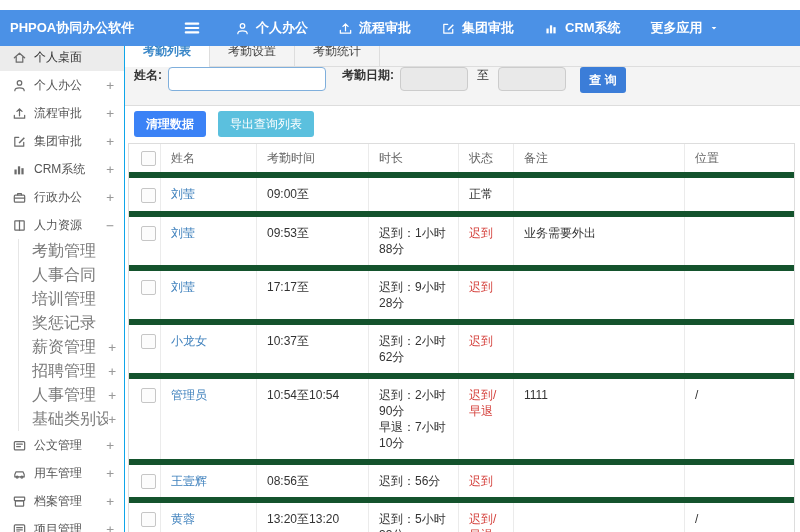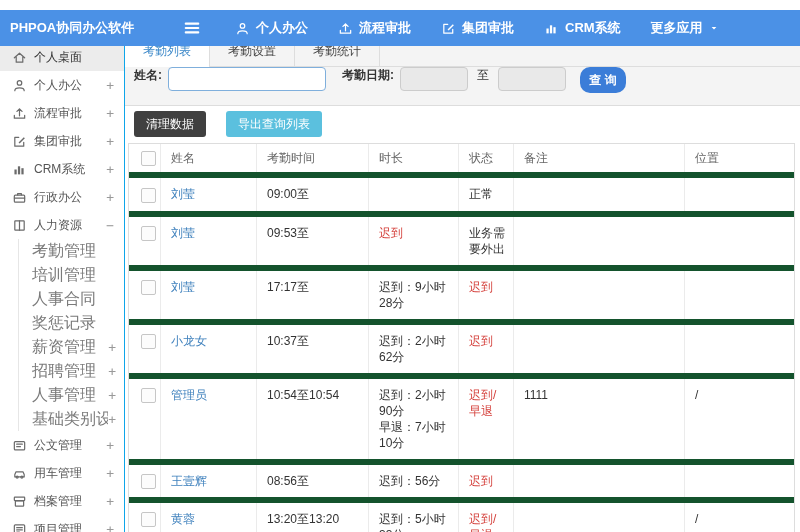--- a/index.html
+++ b/index.html
@@ -31,36 +31,36 @@
   .expander{color:#999;font-size:13px;font-family:"DejaVu Sans Mono",monospace}
   .submenu{margin-left:18px;border-left:1px solid #e6e6e6}
   .sub-item{height:24px;display:flex;align-items:center;padding:0 8px 0 13px;
     color:#7a7a7a;cursor:pointer;white-space:nowrap}
   .sub-item .side-label{font-size:16px}
   
   .content{position:absolute;left:125px;top:36px;right:0;bottom:0;background:#fff}
   .tabbar{height:30px;background:#f4f4f4;border-bottom:1px solid #ddd;display:flex}
   .tab{height:30px;line-height:30px;padding:0 18px;border-right:1px solid #ddd;
     color:#444;cursor:pointer;white-space:nowrap;background:#f4f4f4}
-  .tab.active{background:#fff;color:#3a87c8;font-weight:normal;height:31px;margin-bottom:-1px}
+  .tab.active{background:#fff;color:#3a87c8;font-weight:bold;height:31px;margin-bottom:-1px}
   .searchbar{height:38px;background:#f4f4f4;border-bottom:1px solid #ddd;
     display:flex;align-items:flex-start;padding-left:9px}
   .searchbar label{font-weight:bold;color:#333;margin-right:6px;white-space:nowrap}
   .name-input{width:158px;height:24px;border:1px solid #7fafdc;border-radius:4px;
     background:#fff;outline:none;padding:0 6px;box-sizing:border-box;margin-right:16px}
   .date-input{width:68px;height:24px;border:1px solid #ccc;border-radius:4px;
     background:#e9e9e9;box-sizing:border-box;padding:0 5px}
   .to-label{margin:0 9px;color:#333}
   .search-btn{margin-left:14px;width:46px;height:26px;background:#3b7dd8;color:#fff;
-    border:none;border-radius:10px;font-size:12px;font-weight:bold;cursor:pointer;
+    border:none;border-radius:3px;font-size:12px;font-weight:bold;cursor:pointer;
     font-family:inherit;padding:0}
   .actions{height:36px;display:flex;align-items:center;padding-left:9px;background:#fff}
   .btn{height:26px;border:none;border-radius:3px;color:#fff;font-size:12px;
     padding:0 12px;cursor:pointer;font-family:inherit;white-space:nowrap}
-  .btn-danger{background:#404040;margin-right:20px;font-weight:normal}
+  .btn-danger{background:#3b82f6;margin-right:12px;font-weight:bold}
   .btn-info{background:#5bc0de;font-weight:normal}
   
   .table{margin:1px 5px 0 3px;border:1px solid #ddd;border-bottom:none}
   .trow{display:grid;grid-template-columns:31px 96px 112px 90px 55px 171px 1fr;
     border-bottom:6px solid #14532d;align-items:start}
   .trow>div{padding:8px 6px 8px 10px;line-height:16px;min-height:16px;overflow:hidden}
   .trow>div+div{border-left:1px solid #ebebeb;align-self:stretch}
   .thead>div{color:#666;padding:6px 6px 6px 10px}
   .cb{display:inline-block;width:13px;height:13px;border:1px solid #c6c6c6;
     border-radius:2px;background:#fcfcfc;cursor:pointer;vertical-align:middle;margin-left:2px}
@@ -198,24 +198,24 @@
         </svg>
       </span>
       <span class="side-label">人力资源</span>
       <span class="expander">−</span>
     </div>
     <div class="submenu">
       <div class="sub-item">
         <span class="side-label">考勤管理</span>
       </div>
       <div class="sub-item">
+        <span class="side-label">人事合同</span>
+      </div>
+      <div class="sub-item">
         <span class="side-label">培训管理</span>
-      </div>
-      <div class="sub-item">
-        <span class="side-label">人事合同</span>
       </div>
       <div class="sub-item">
         <span class="side-label">奖惩记录</span>
       </div>
       <div class="sub-item">
         <span class="side-label">薪资管理</span>
         <span class="expander">+</span>
       </div>
       <div class="sub-item">
         <span class="side-label">招聘管理</span>
@@ -311,20 +311,23 @@
         <div>09:00至</div>
         <div></div>
         <div class="status-normal">正常</div>
         <div></div>
         <div></div>
       </div>
       <div class="trow">
         <div><span class="cb"></span></div>
         <div class="cell-name"><a>刘莹</a></div>
         <div>09:53至</div>
+        <div>
+          <span class="dur-line">迟到：1小时88分</span>
+        </div>
         <div class="status-late">迟到</div>
         <div>业务需要外出</div>
         <div></div>
       </div>
       <div class="trow">
         <div><span class="cb"></span></div>
         <div class="cell-name"><a>刘莹</a></div>
         <div>17:17至</div>
         <div>
           <span class="dur-line">迟到：9小时28分</span>

